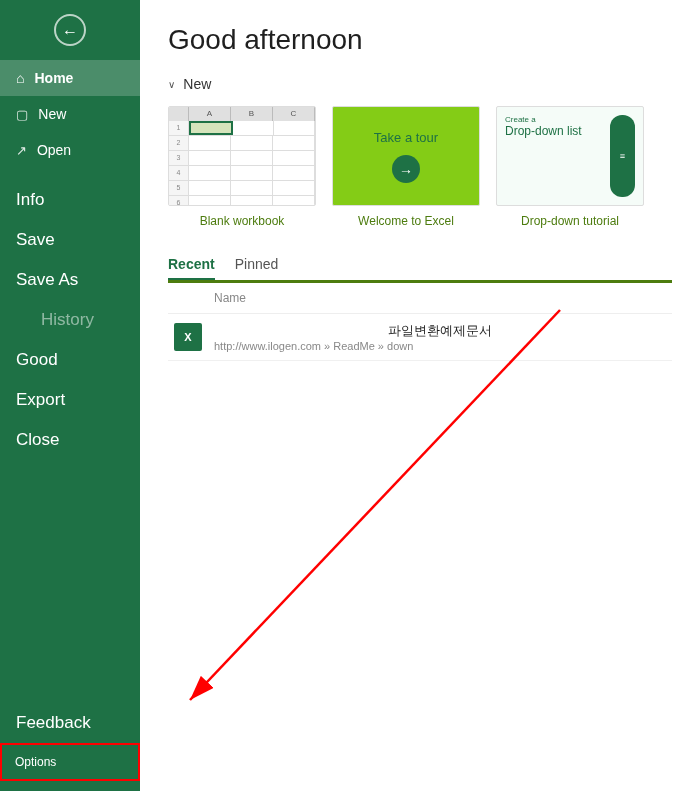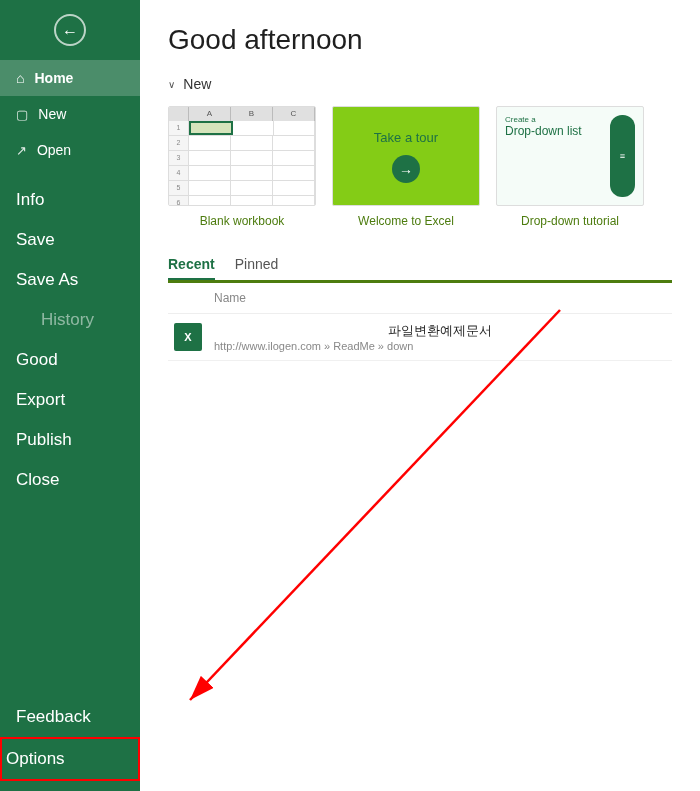--- a/index.html
+++ b/index.html
@@ -46,22 +46,22 @@
       cursor: pointer;
     }
     .sidebar-item-text-only.disabled { color: rgba(255,255,255,0.5); cursor: default; padding-left: 41px; }
     .sidebar-spacer { flex: 1; }
     .sidebar-bottom {
       padding-bottom: 10px;
     }
 
     
     .options-item {
-      padding: 10px 4px;
-      font-size: 17px;
+      padding: 10px 13px;
+      font-size: 12px;
       color: white;
       cursor: pointer;
       border: 2px solid red;
       position: relative;
     }
 
     
     .main {
       flex: 1;
       background: white;
@@ -261,23 +261,20 @@
     <span>Save As</span>
   </div>
   <div class="sidebar-item-text-only disabled">
     <span>History</span>
   </div>
   <div class="sidebar-item-text-only">
     <span>Good</span>
   </div>
   <div class="sidebar-item-text-only">
     <span>Export</span>
-  </div>
-  <div class="sidebar-item-text-only">
-    <span>Publish</span>
   </div>
   <div class="sidebar-item-text-only">
     <span>Close</span>
   </div>
 
   <div class="sidebar-spacer"></div>
 
   <div class="sidebar-bottom">
     <div class="sidebar-item-text-only">
       <span>Feedback</span>

